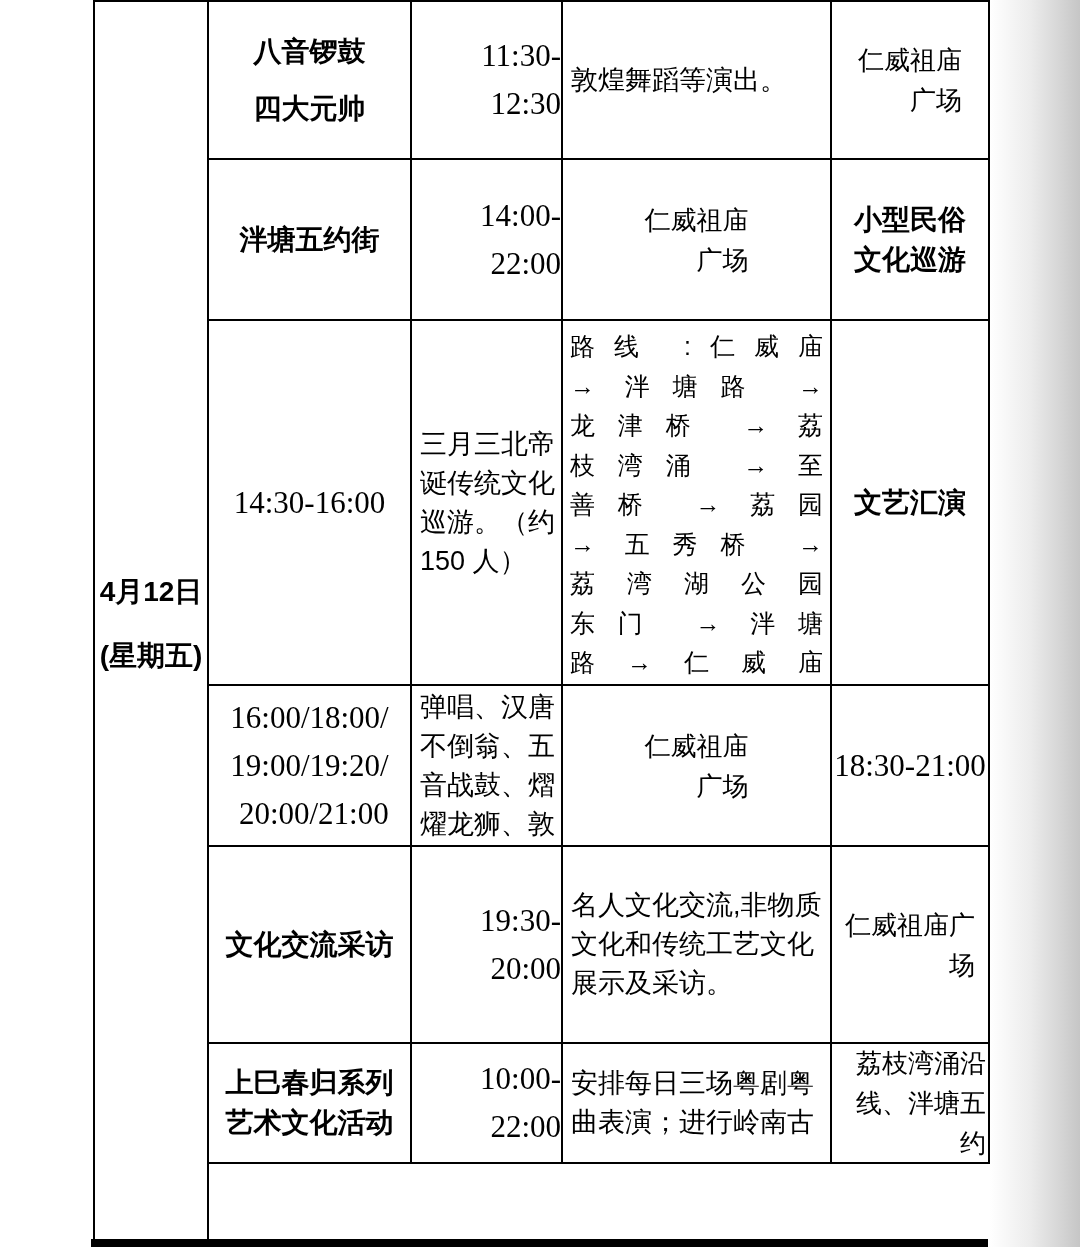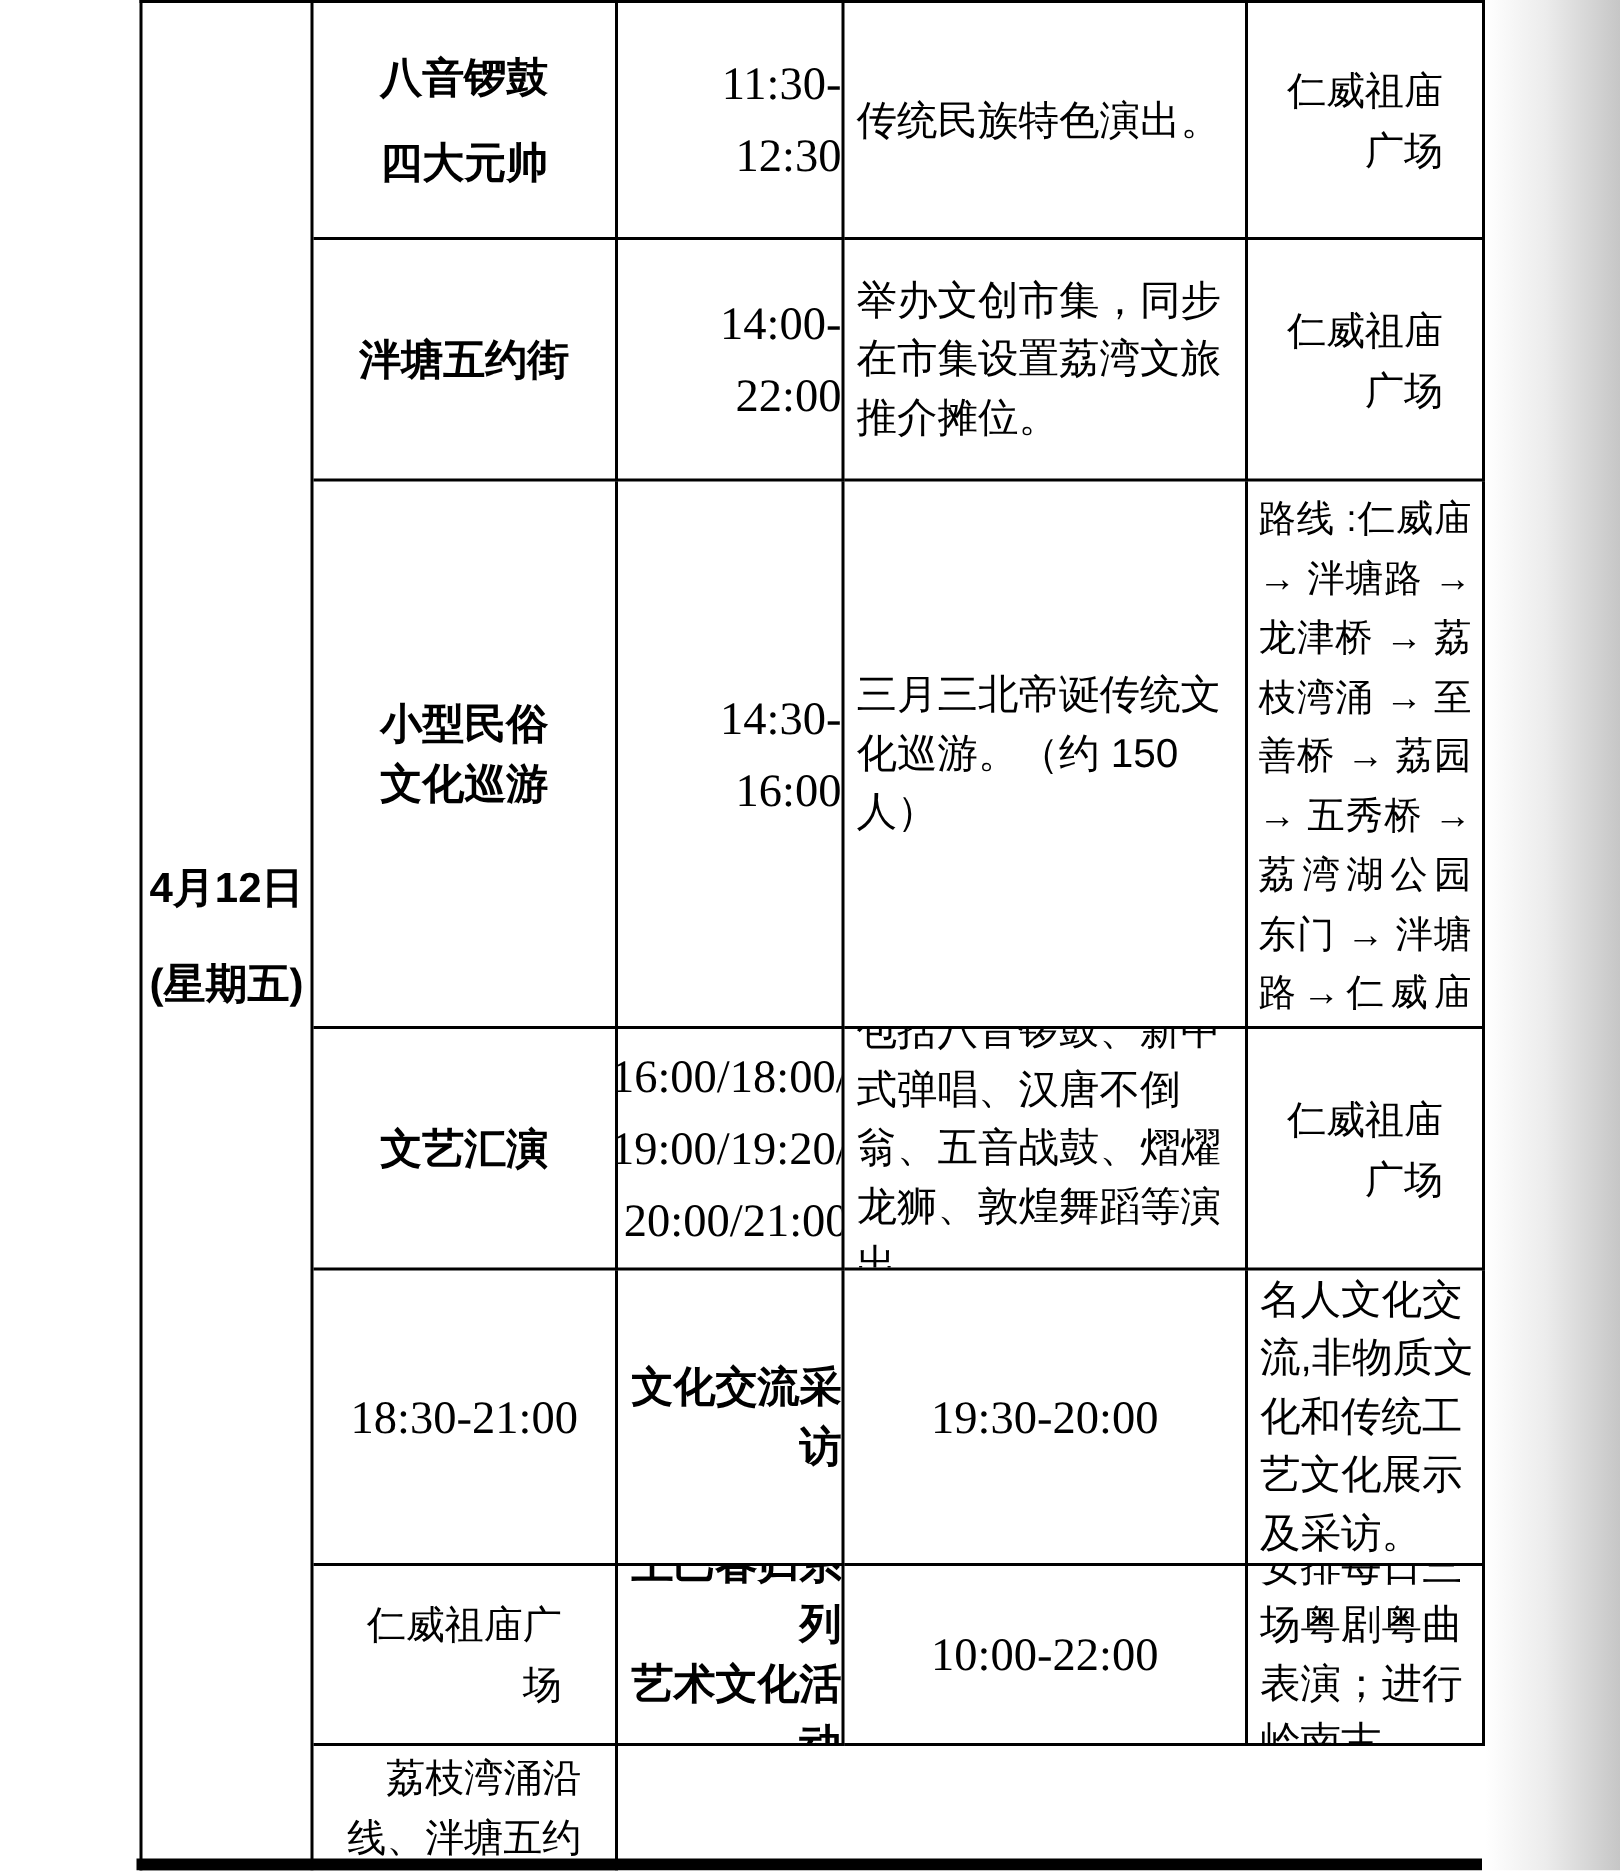--- a/index.html
+++ b/index.html
@@ -58,27 +58,26 @@
 <body>
 
 <div class="sched-table">
 
   <div class="cell date-cell">4月12日
 (星期五)</div>
 
   <div class="cell event loose">八音锣鼓
 四大元帅</div>
   <div class="cell time">11:30-12:30</div>
-  <div class="cell desc">传统民族特色演出。</div>
+  <div class="cell desc">敦煌舞蹈等演出。</div>
   <div class="cell loc">仁威祖庙
 广场</div>
 
   <div class="cell event">泮塘五约街</div>
   <div class="cell time">14:00-22:00</div>
-  <div class="cell desc">举办文创市集，同步在市集设置荔湾文旅推介摊位。</div>
   <div class="cell loc">仁威祖庙
 广场</div>
 
   <div class="cell event">小型民俗
 文化巡游</div>
   <div class="cell time">14:30-16:00</div>
   <div class="cell desc">三月三北帝诞传统文化巡游。（约 150 人）</div>
   <div class="cell loc route">路线 :仁威庙
 → 泮塘路 →
 龙津桥 → 荔

